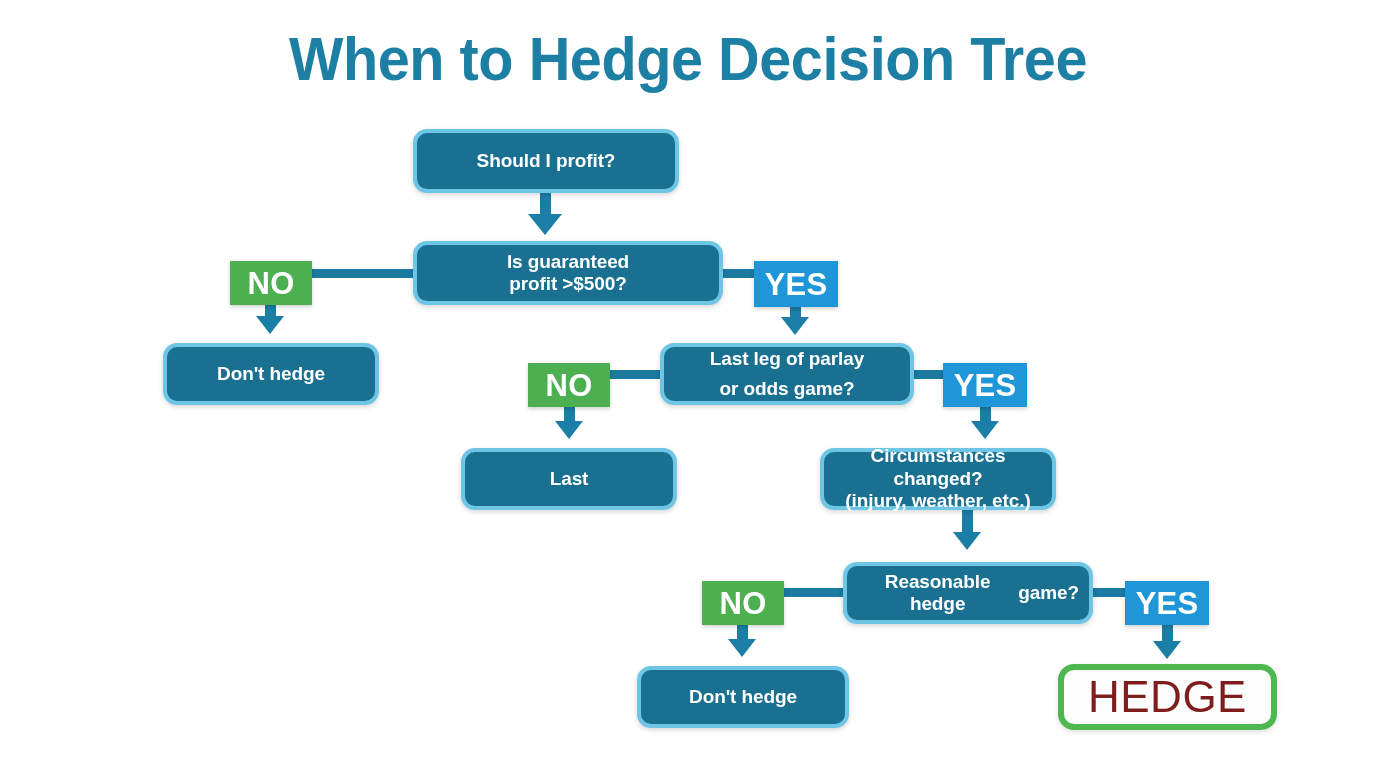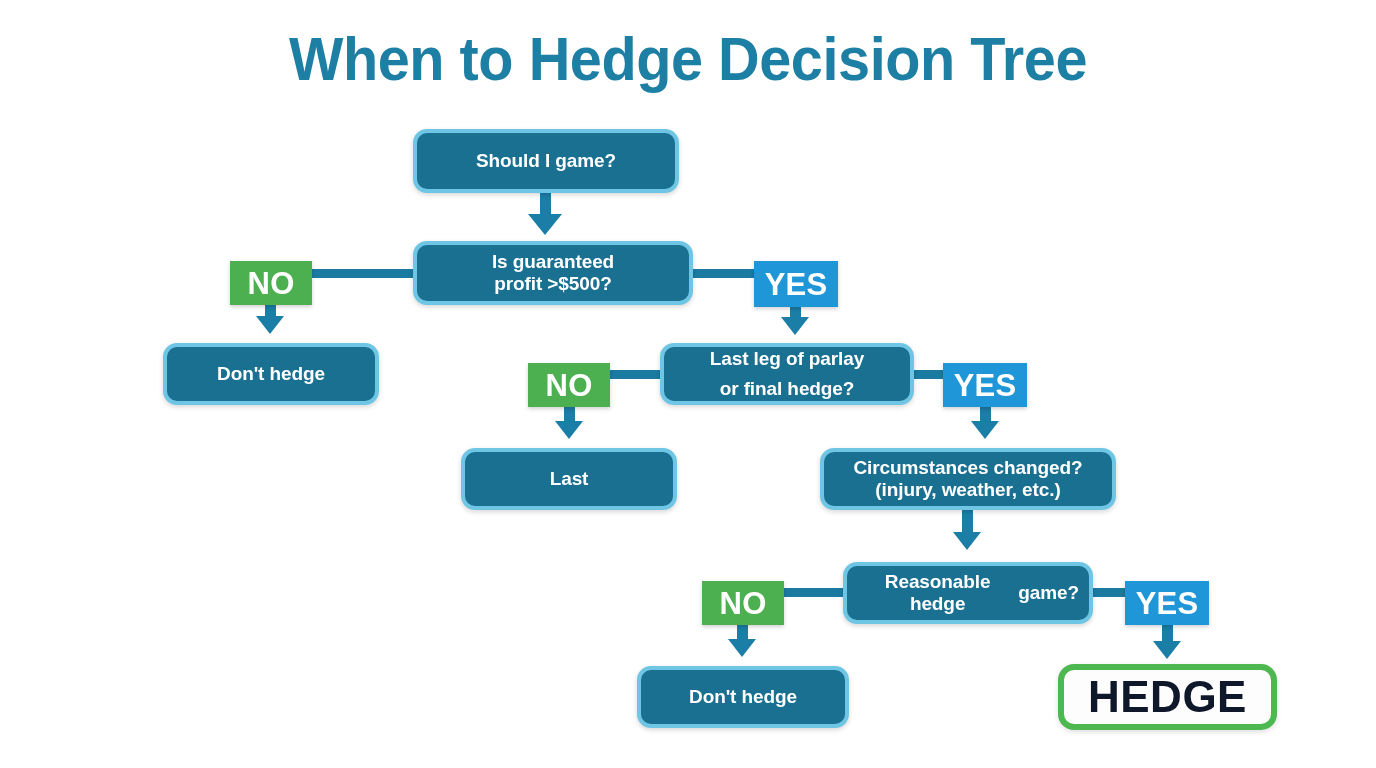--- a/index.html
+++ b/index.html
@@ -76,26 +76,26 @@
   .badge.no  { background: #4cb050; }
   .badge.yes { background: #1f96d8; }
 
   
   #hedge-node {
     position: absolute;
     box-sizing: border-box;
     background: #fdfdfd;
     border: 6px solid #4cb84f;
     border-radius: 16px;
-    color: #0f172a;
+    color: #7f1d1d;
     display: flex;
     align-items: center;
     justify-content: center;
     font-size: 44px;
-    font-weight: bold;
+    font-weight: normal;
     letter-spacing: 0.5px;
     box-shadow: 0 2px 5px rgba(0,0,0,0.13);
   }
 
   
   .h-line {
     position: absolute;
     background: #1a7aa0;
     height: 9px;
   }
@@ -151,42 +151,42 @@
 
   <div class="h-line" style="left:779px; top:588px; width:68px;"></div>
   <div class="v-line" style="left:737px; top:615px; height:28px;"></div>
   <div class="arrow-head small" style="left:728px; top:639px;"></div>
 
   <div class="h-line" style="left:1090px; top:588px; width:35px;"></div>
   <div class="v-line" style="left:1162px; top:615px; height:30px;"></div>
   <div class="arrow-head small" style="left:1153px; top:641px;"></div>
 
   <div class="node" style="left:413px; top:129px; width:266px; height:64px;">
-    <span class="txt">Should I game?</span>
-  </div>
-
-  <div class="node" style="left:413px; top:241px; width:280px; height:64px; flex-direction:column;">
+    <span class="txt">Should I profit?</span>
+  </div>
+
+  <div class="node" style="left:413px; top:241px; width:310px; height:64px; flex-direction:column;">
     <span class="txt">Is guaranteed</span>
     <span class="txt">profit &gt;$500?</span>
   </div>
 
   <div class="node" style="left:163px; top:343px; width:216px; height:62px;">
     <span class="txt">Don't hedge</span>
   </div>
 
   <div class="node" style="left:660px; top:343px; width:254px; height:62px; flex-direction:column;gap:8px;">
     <span class="txt">Last leg of parlay</span>
-    <span class="txt">or final hedge?</span>
+    <span class="txt">or odds game?</span>
   </div>
 
   <div class="node" style="left:461px; top:448px; width:216px; height:62px;">
     <span class="txt">Last</span>
   </div>
 
-  <div class="node" style="left:820px; top:448px; width:296px; height:62px; flex-direction:column;">
+  <div class="node" style="left:820px; top:448px; width:236px; height:62px; flex-direction:column;">
     <span class="txt">Circumstances changed?</span>
     <span class="txt">(injury, weather, etc.)</span>
   </div>
 
   <div class="node" style="left:843px; top:562px; width:250px; height:62px; flex-direction:row;">
     <span class="txt">Reasonable hedge</span>
     <span class="txt">game?</span>
   </div>
 
   <div class="node" style="left:637px; top:666px; width:212px; height:62px;">

